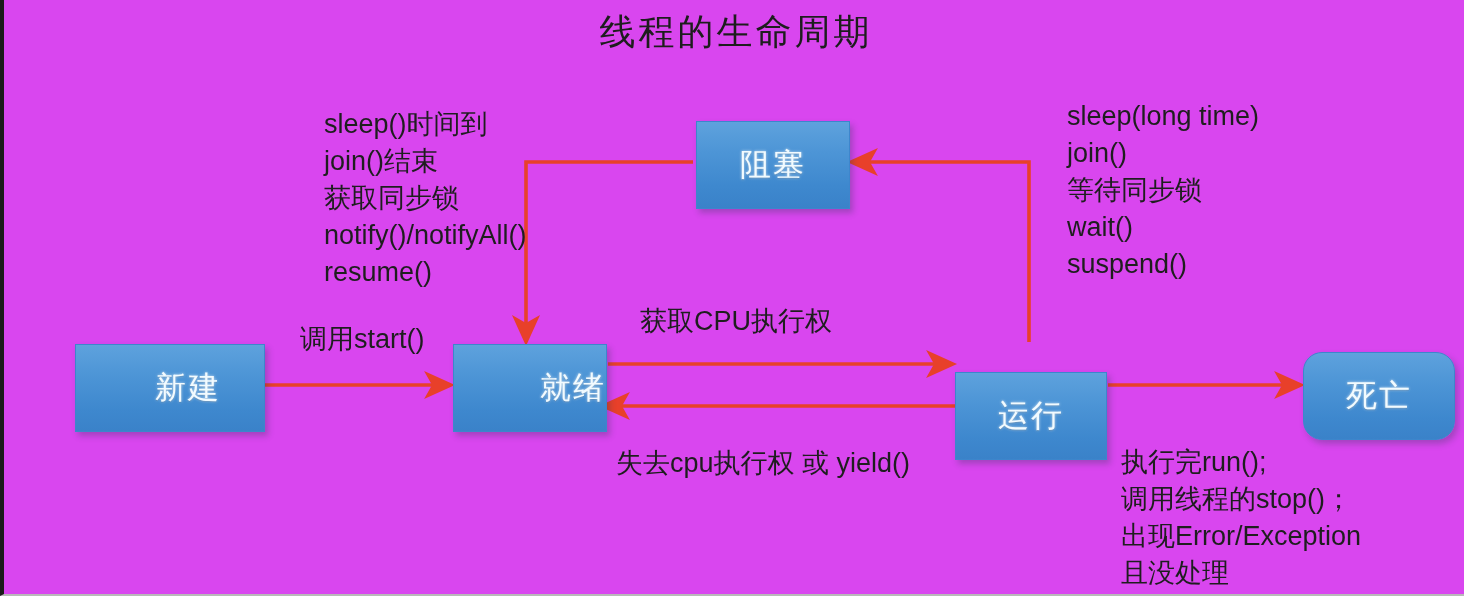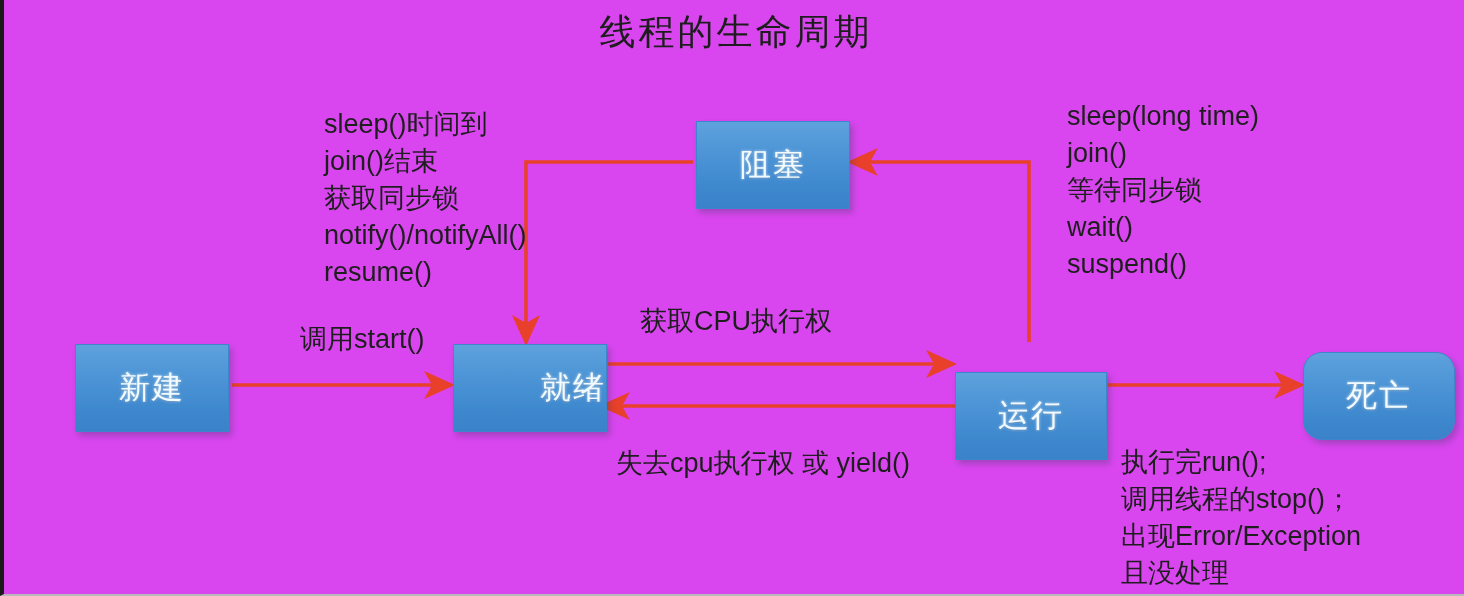--- a/index.html
+++ b/index.html
@@ -82,21 +82,21 @@
     <g stroke="#e8402a" stroke-width="3.6" fill="none" marker-end="url(#ah)">
       <path d="M228,385 L446,385"></path>
       <path d="M604,364 L948,364"></path>
       <path d="M1096,406 L600,406"></path>
       <path d="M1104,385 L1296,385"></path>
       <path d="M1025,342 L1025,162 L848,162"></path>
       <path d="M689,162 L522,162 L522,341"></path>
     </g>
   </svg>
 
-  <div class="node" style="left:71px; top:344px; width:152px; height:86px;">
+  <div class="node" style="left:71px; top:344px; width:152px; height:86px;padding-left:36px;">
     <span>新建</span>
   </div>
 
   <div class="node" style="left:449px; top:344px; width:152px; height:86px;justify-content:flex-end;">
     <span>就绪</span>
   </div>
 
   <div class="node" style="left:951px; top:344px; width:150px; height:86px;margin-top:28px;">
     <span>运行</span>
   </div>

